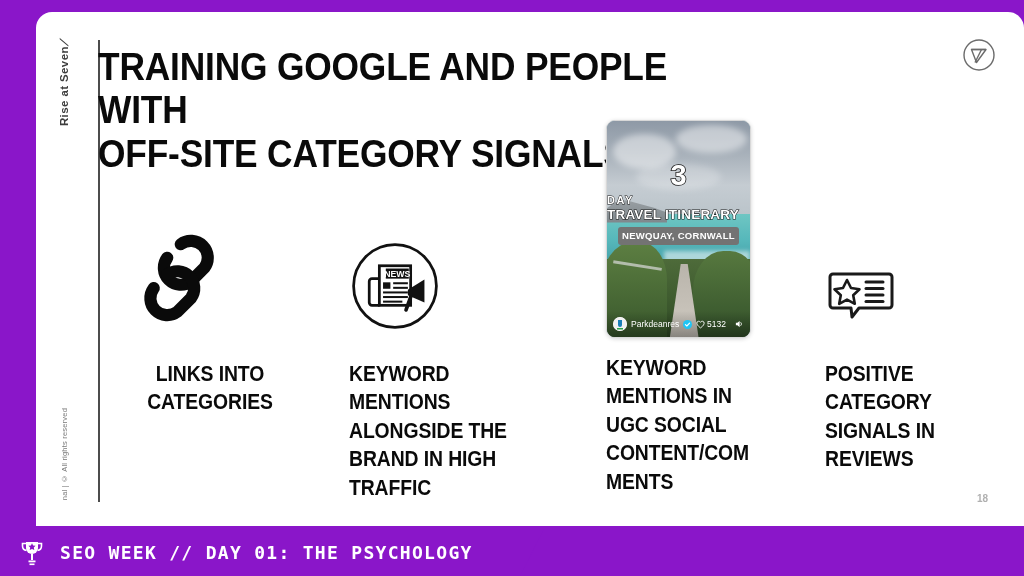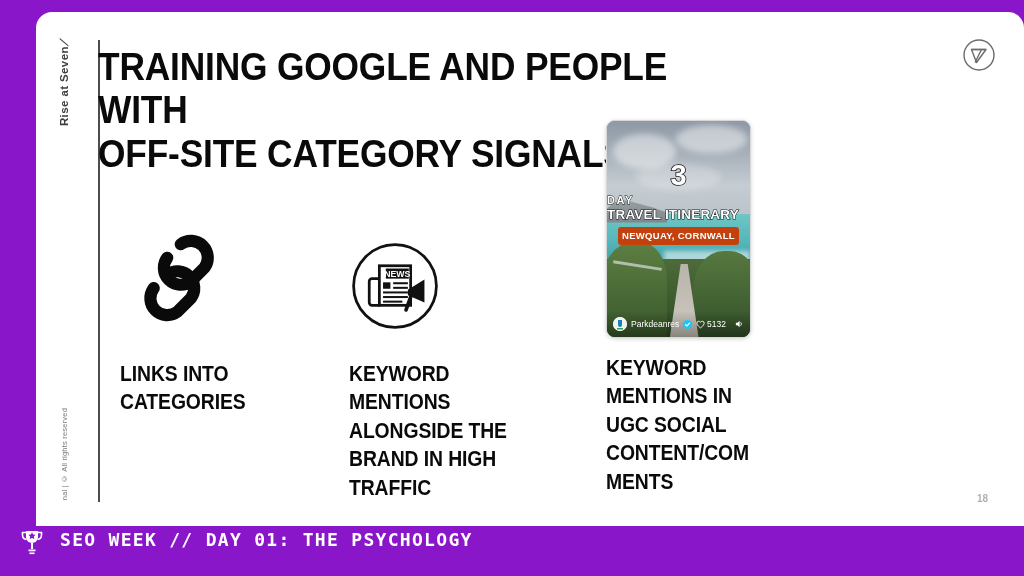--- a/index.html
+++ b/index.html
@@ -75,21 +75,21 @@
     font-weight:900;
     font-size:21.5px;
     line-height:1.32;
     letter-spacing:-.1px;
     color:#0a0a0a;
     text-transform:uppercase;
     transform:scaleX(.9);
     transform-origin:left top;
   }
 
-  #col-1 { left:84px;  top:200px; width:200px; }
+  #col-1 { left:84px;  top:200px; width:200px;text-align:center; }
   #col-2 { left:313px; top:200px; width:215px; }
   #col-3 { left:570px; top:108px; width:190px; }
   #col-4 { left:789px; top:200px; width:180px; }
 
   #col-1 .col-label, #col-2 .col-label, #col-4 .col-label { margin-top:28px; }
   #col-3 .col-label { margin-top:16px; }
 
   
   .social {
     width:145px; height:218px;
@@ -160,21 +160,21 @@
     font-weight:900; font-size:11px; letter-spacing:1.5px;
     color:#fff; -webkit-text-stroke:.9px #111; paint-order:stroke fill;
   }
   .ov-itin {
     position:absolute; left:0; right:0; top:86px;
     font-weight:900; font-size:13.5px; letter-spacing:.2px;
     color:#fff; -webkit-text-stroke:1.1px #111; paint-order:stroke fill;
   }
   .ov-badge {
     position:absolute; left:11px; right:11px; top:106px;
-    background:#c2410c; border-radius:3px;
+    background:#737373; border-radius:3px;
     text-align:center; padding:3px 0 4px;
     font-weight:700; font-size:9.5px; letter-spacing:.3px; color:#fff;
   }
 
   .social-bar {
     position:absolute; left:0; right:0; bottom:0; height:26px;
     display:flex; align-items:center; gap:4px;
     padding:0 6px;
     background:linear-gradient(rgba(0,0,0,0), rgba(0,0,0,.35));
     color:#fff; font-size:8.5px;
@@ -189,21 +189,21 @@
   .uname { white-space:nowrap; overflow:hidden; text-overflow:clip; max-width:58px; }
   .verified { width:9px; height:9px; flex:0 0 auto; }
   .likes { display:flex; align-items:center; gap:2px; margin-left:auto; }
   .sound { display:flex; align-items:center; margin-left:4px; }
 
   
   .footer {
     position:absolute;
     left:0; bottom:0; width:544px; height:47px;
     background:#8a16c9;
-    display:flex; 
+    display:flex; align-items:center;
     padding-left:20px; gap:16px;
     clip-path:polygon(0 0, 100% 0, calc(100% - 24px) 100%, 0 100%);
   }
   .footer-text {
     color:#fff;
     font-weight:900;
     font-size:18px;
     letter-spacing:1.3px;
     white-space:nowrap;
     font-family:"DejaVu Sans Mono", monospace;
@@ -340,20 +340,40 @@
       </div>
       <div class="col-label">
         <span>KEYWORD</span><br>
         <span>MENTIONS IN</span><br>
         <span>UGC SOCIAL</span><br>
         <span>CONTENT/COM</span><br>
         <span>MENTS</span>
       </div>
     </div>
 
+    <div class="col" id="col-4">
+      <div class="col-icon">
+        <svg width="72" height="72" viewBox="0 0 72 72">
+          <path d="M8 14 H64 a3 3 0 0 1 3 3 V45 a3 3 0 0 1 -3 3 H34 L27 57 L26 48 H8 a3 3 0 0 1 -3 -3 V17 a3 3 0 0 1 3 -3 Z" fill="none" stroke="#1a1a1a" stroke-width="3" stroke-linejoin="round"></path>
+          <path d="M22 20 L26 28 L34.5 29.2 L28.2 35.2 L29.8 43.8 L22 39.6 L14.2 43.8 L15.8 35.2 L9.5 29.2 L18 28 Z" fill="none" stroke="#1a1a1a" stroke-width="2.6" stroke-linejoin="round"></path>
+          <g stroke="#1a1a1a" stroke-width="3" stroke-linecap="round">
+            <line x1="41" y1="22" x2="58" y2="22"></line>
+            <line x1="41" y1="28.5" x2="58" y2="28.5"></line>
+            <line x1="41" y1="35" x2="58" y2="35"></line>
+            <line x1="41" y1="41.5" x2="58" y2="41.5"></line>
+          </g>
+        </svg>
+      </div>
+      <div class="col-label">
+        <span>POSITIVE</span><br>
+        <span>CATEGORY</span><br>
+        <span>SIGNALS IN</span><br>
+        <span>REVIEWS</span>
+      </div>
+    </div>
 
     <div class="pagenum">18</div>
   </div>
 
   <div class="footer">
     <span class="trophy">
       <svg width="24" height="26" viewBox="0 0 24 26">
         <path d="M6 2 H18 V8 a6 6 0 0 1 -12 0 Z" fill="#fff"></path>
         <path d="M6 3.5 H2.5 V6 a4.5 4.5 0 0 0 4 4.4" fill="none" stroke="#fff" stroke-width="1.6"></path>
         <path d="M18 3.5 H21.5 V6 a4.5 4.5 0 0 1 -4 4.4" fill="none" stroke="#fff" stroke-width="1.6"></path>

